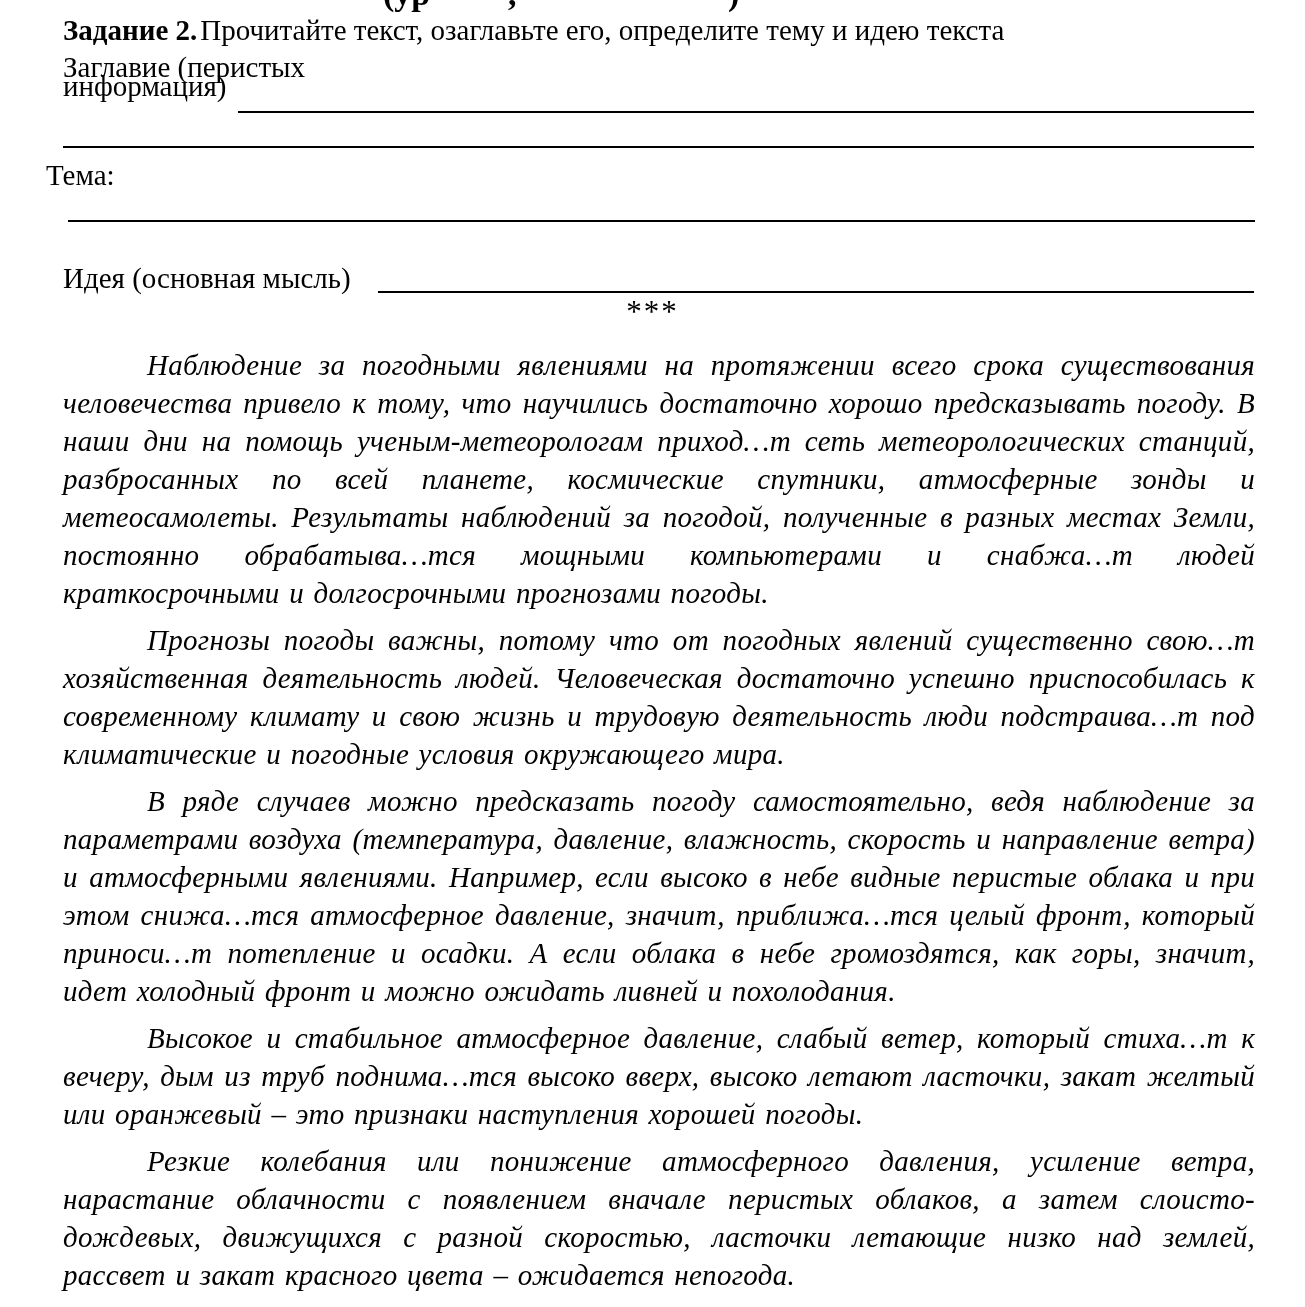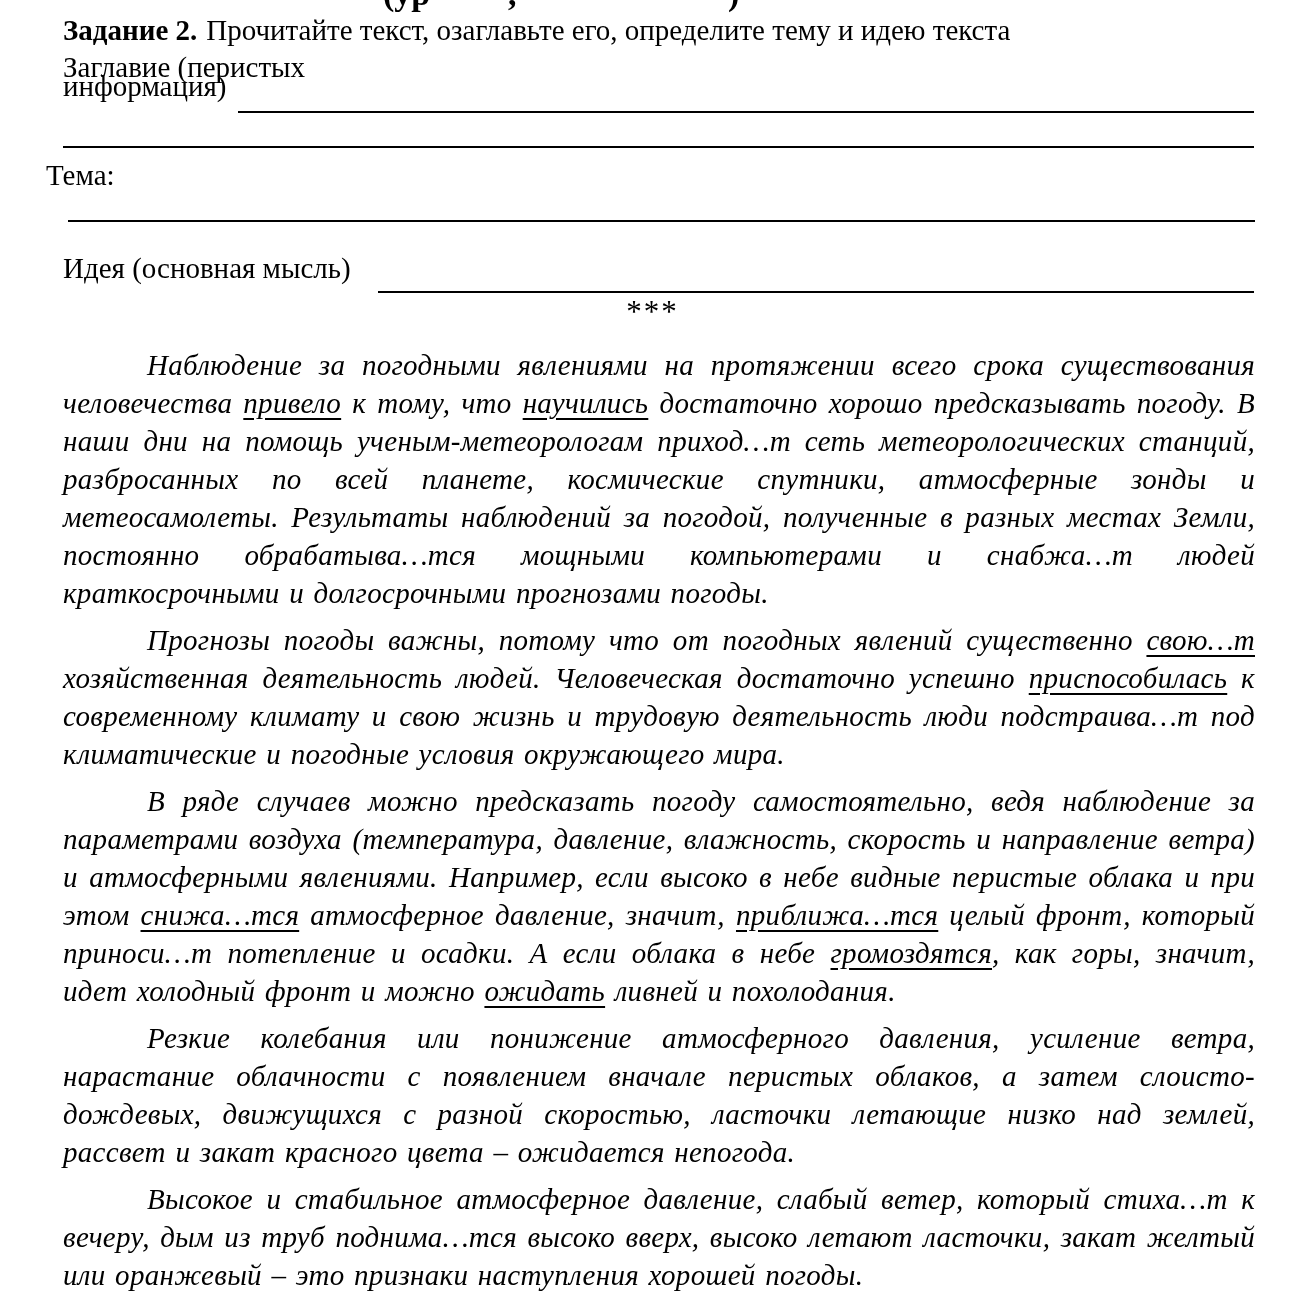--- a/index.html
+++ b/index.html
@@ -27,25 +27,25 @@
     font-size: 34px;
     white-space: pre;
   }
   .frag-0 { left: 383px; }
   .frag-1 { left: 508px; }
   .frag-2 { left: 728px; }
 
   .hdr { position: absolute; font-size: 29px; line-height: 34px; white-space: nowrap; }
   .task-line   { left: 63px;  top: 13px; }
   .task-label  { font-weight: bold; }
-  .task-instr  { margin-left: 9px; font-family: Liberation Serif, serif; }
+  .task-instr  { margin-left: 3px; font-family: Liberation Serif, serif; }
   .zagl-1      { left: 63px;  top: 50px; }
   .zagl-2      { left: 63px;  top: 69px; }
   .tema-label  { left: 46px;  top: 158px; }
-  .idea-label  { left: 63px;  top: 251px; text-align: right; }
+  .idea-label  { left: 63px;  top: 261px; text-align: right; }
 
   .fill-line { position: absolute; height: 0; border-bottom: 2px solid #000; }
   .line-title-1 { left: 238px; top: 111px; width: 1016px; }
   .line-title-2 { left: 63px;  top: 146px; width: 1191px; }
   .line-tema    { left: 68px;  top: 220px; width: 1187px; }
   .line-idea    { left: 378px; top: 291px; width: 876px;  }
 
   .separator {
     position: absolute;
     left: 0; top: 294px;
@@ -65,21 +65,20 @@
     font-style: italic;
     font-size: 29px;
     line-height: 38px;
     text-align: justify;
     text-indent: 84px;
     letter-spacing: 0.3px;
     word-spacing: 2px;
   }
   .text-body p:last-child { margin-bottom: 0; }
   .u {
-    text-decoration: underline;
     text-decoration-thickness: 2px;
     text-underline-offset: 5px;
   }
 </style>
 </head>
 <body>
 
 <div class="page">
 
   <div class="clipped-line">
@@ -103,17 +102,17 @@
 
   <div class="hdr idea-label">Идея (основная мысль)</div>
   <div class="fill-line line-idea"></div>
 
   <div class="separator">***</div>
 
   <div class="text-body">
       <p><span>Наблюдение за погодными явлениями на протяжении всего срока существования человечества </span><span class="u">привело</span><span> к тому, что </span><span class="u">научились</span><span> достаточно хорошо предсказывать погоду. В наши дни на помощь ученым-метеорологам приход…т сеть метеорологических станций, разбросанных по всей планете, космические спутники, атмосферные зонды и метеосамолеты. Результаты наблюдений за погодой, полученные в разных местах Земли, постоянно обрабатыва…тся мощными компьютерами и снабжа…т людей краткосрочными и долгосрочными прогнозами погоды.</span></p>
       <p><span>Прогнозы погоды важны, потому что от погодных явлений существенно </span><span class="u">свою…т</span><span> хозяйственная деятельность людей. Человеческая достаточно успешно </span><span class="u">приспособилась</span><span> к современному климату и свою жизнь и трудовую деятельность люди подстраива…т под климатические и погодные условия окружающего мира.</span></p>
       <p><span>В ряде случаев можно предсказать погоду самостоятельно, ведя наблюдение за параметрами воздуха (температура, давление, влажность, скорость и направление ветра) и атмосферными явлениями. Например, если высоко в небе видные перистые облака и при этом </span><span class="u">снижа…тся</span><span> атмосферное давление, значит, </span><span class="u">приближа…тся</span><span> целый фронт, который приноси…т потепление и осадки. А если облака в небе </span><span class="u">громоздятся</span><span>, как горы, значит, идет холодный фронт и можно </span><span class="u">ожидать</span><span> ливней и похолодания.</span></p>
+      <p><span>Высокое и стабильное атмосферное давление, слабый ветер, который стиха…т к вечеру, дым из труб поднима…тся высоко вверх, высоко летают ласточки, закат желтый или оранжевый – это признаки наступления хорошей погоды.</span></p>
       <p><span>Резкие колебания или понижение атмосферного давления, усиление ветра, нарастание облачности с появлением вначале перистых облаков, а затем слоисто-дождевых, движущихся с разной скоростью, ласточки летающие низко над землей, рассвет и закат красного цвета – ожидается непогода.</span></p>
-      <p><span>Высокое и стабильное атмосферное давление, слабый ветер, который стиха…т к вечеру, дым из труб поднима…тся высоко вверх, высоко летают ласточки, закат желтый или оранжевый – это признаки наступления хорошей погоды.</span></p>
     </div>
 
 </div>
 
 </body></html>

